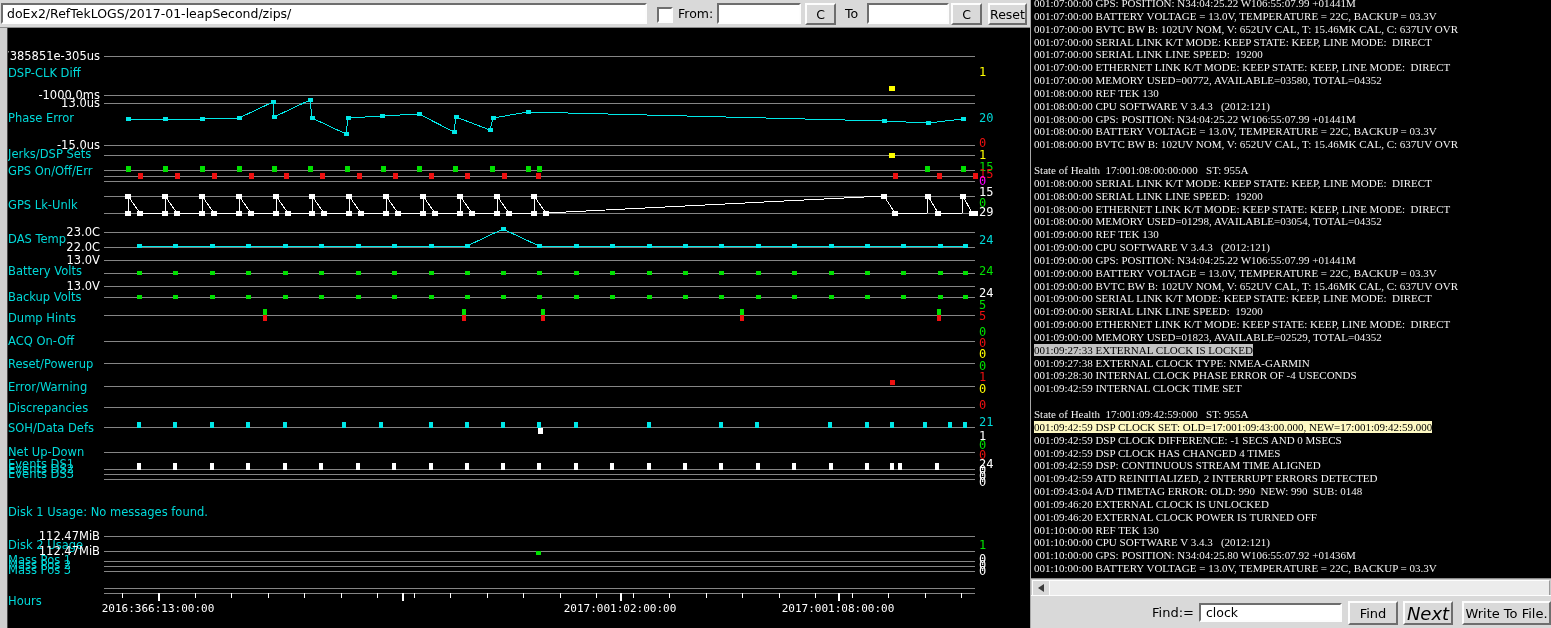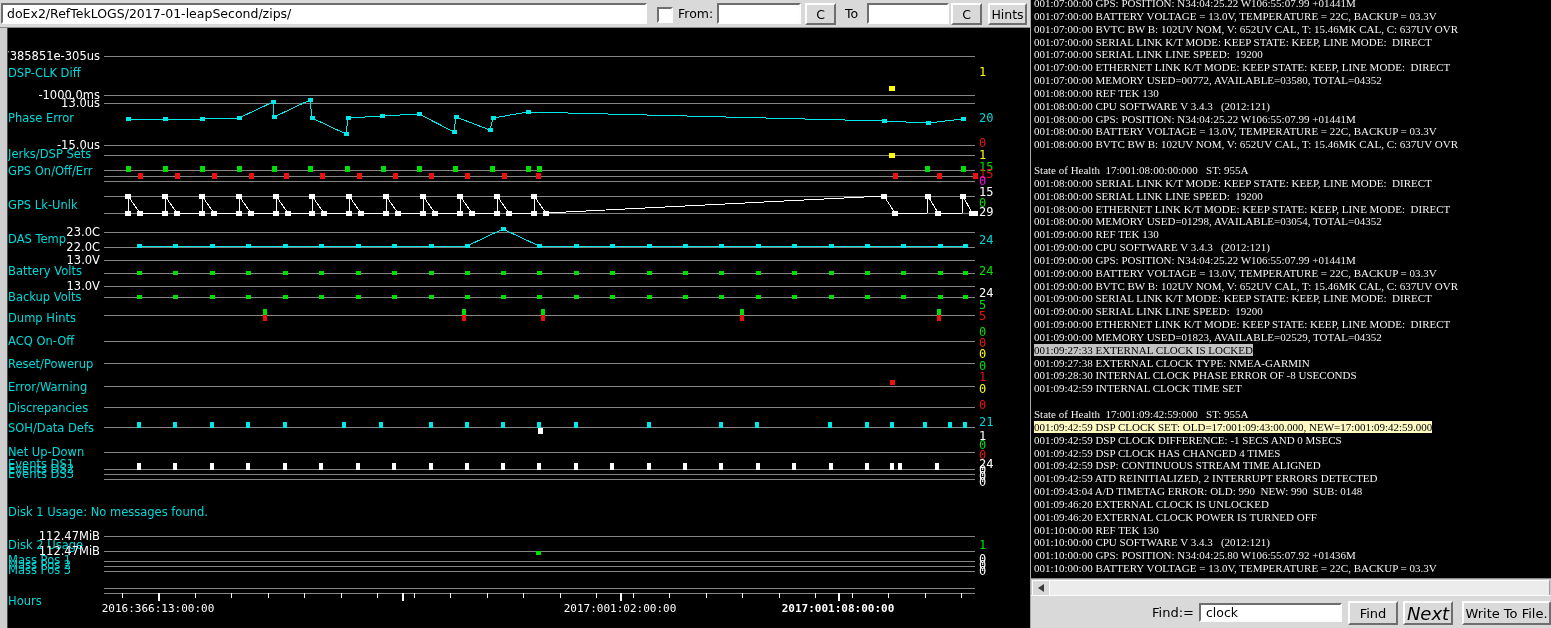--- a/index.html
+++ b/index.html
@@ -427,34 +427,34 @@
         <div class="count-label" style="left: 979px; top: 463px; color: rgb(255, 255, 255);">0</div>
         <div class="count-label" style="left: 979px; top: 469px; color: rgb(255, 255, 255);">0</div>
         <div class="count-label" style="left: 979px; top: 475px; color: rgb(255, 255, 255);">0</div>
         <div class="count-label" style="left: 979px; top: 538px; color: rgb(0, 224, 0);">1</div>
         <div class="count-label" style="left: 979px; top: 552px; color: rgb(255, 255, 255);">0</div>
         <div class="count-label" style="left: 979px; top: 558px; color: rgb(255, 255, 255);">0</div>
         <div class="count-label" style="left: 979px; top: 564px; color: rgb(255, 255, 255);">0</div>
         <div class="xaxis-label" style="left: 93px; top: 602px; width: 130px;">2016:366:13:00:00</div>
         <div class="xaxis-label" style="left: 337px; top: 602px; width: 130px; margin-top: 44px;">2016:366:20:00:00</div>
         <div class="xaxis-label" style="left: 555px; top: 602px; width: 130px;">2017:001:02:00:00</div>
-        <div class="xaxis-label" style="left: 773px; top: 602px; width: 130px; font-weight: bold;">2017:001:08:00:00</div>
+        <div class="xaxis-label" style="left: 773px; top: 602px; width: 130px;">2017:001:08:00:00</div>
       </div>
     <div class="vstrip"></div>
 
     <div class="toolbar">
       <input class="path-input" value="doEx2/RefTekLOGS/2017-01-leapSecond/zips/" style="">
       <span class="checkbox"></span>
       <span class="tb-label from-label">From:</span>
       <input class="tb-input from-input" style="">
       <div class="btn c-btn1">C</div>
       <span class="tb-label to-label">To</span>
       <input class="tb-input to-input" style="">
       <div class="btn c-btn2">C</div>
-      <div class="btn hints-btn">Hints</div>
+      <div class="btn hints-btn">Reset</div>
     </div>
   </div>
 
   <div class="right-panel">
     <div id="log-view" class="log-view">
         <div class="log-line">001:07:00:00 GPS: POSITION: N34:04:25.22 W106:55:07.99 +01441M</div>
         <div class="log-line">001:07:00:00 BATTERY VOLTAGE = 13.0V, TEMPERATURE = 22C, BACKUP = 03.3V</div>
         <div class="log-line">001:07:00:00 BVTC BW B: 102UV NOM, V: 652UV CAL, T: 15.46MK CAL, C: 637UV OVR</div>
         <div class="log-line">001:07:00:00 SERIAL LINK K/T MODE: KEEP STATE: KEEP, LINE MODE:  DIRECT</div>
         <div class="log-line">001:07:00:00 SERIAL LINK LINE SPEED:  19200</div>
@@ -475,21 +475,21 @@
         <div class="log-line">001:09:00:00 CPU SOFTWARE V 3.4.3   (2012:121)</div>
         <div class="log-line">001:09:00:00 GPS: POSITION: N34:04:25.22 W106:55:07.99 +01441M</div>
         <div class="log-line">001:09:00:00 BATTERY VOLTAGE = 13.0V, TEMPERATURE = 22C, BACKUP = 03.3V</div>
         <div class="log-line">001:09:00:00 BVTC BW B: 102UV NOM, V: 652UV CAL, T: 15.46MK CAL, C: 637UV OVR</div>
         <div class="log-line">001:09:00:00 SERIAL LINK K/T MODE: KEEP STATE: KEEP, LINE MODE:  DIRECT</div>
         <div class="log-line">001:09:00:00 SERIAL LINK LINE SPEED:  19200</div>
         <div class="log-line">001:09:00:00 ETHERNET LINK K/T MODE: KEEP STATE: KEEP, LINE MODE:  DIRECT</div>
         <div class="log-line">001:09:00:00 MEMORY USED=01823, AVAILABLE=02529, TOTAL=04352</div>
         <div class="log-line"><span class="hl-gray">001:09:27:33 EXTERNAL CLOCK IS LOCKED</span></div>
         <div class="log-line">001:09:27:38 EXTERNAL CLOCK TYPE: NMEA-GARMIN</div>
-        <div class="log-line">001:09:28:30 INTERNAL CLOCK PHASE ERROR OF -8 USECONDS</div>
+        <div class="log-line">001:09:28:30 INTERNAL CLOCK PHASE ERROR OF -4 USECONDS</div>
         <div class="log-line">001:09:42:59 INTERNAL CLOCK TIME SET</div>
         <div class="log-line">&nbsp;</div>
         <div class="log-line">State of Health  17:001:09:42:59:000   ST: 955A</div>
         <div class="log-line"><span class="hl-yellow">001:09:42:59 DSP CLOCK SET: OLD=17:001:09:43:00.000, NEW=17:001:09:42:59.000</span></div>
         <div class="log-line">001:09:42:59 DSP CLOCK DIFFERENCE: -1 SECS AND 0 MSECS</div>
         <div class="log-line">001:09:42:59 DSP CLOCK HAS CHANGED 4 TIMES</div>
         <div class="log-line">001:09:42:59 DSP: CONTINUOUS STREAM TIME ALIGNED</div>
         <div class="log-line">001:09:42:59 ATD REINITIALIZED, 2 INTERRUPT ERRORS DETECTED</div>
         <div class="log-line">001:09:43:04 A/D TIMETAG ERROR: OLD: 990  NEW: 990  SUB: 0148</div>
         <div class="log-line">001:09:46:20 EXTERNAL CLOCK IS UNLOCKED</div>

